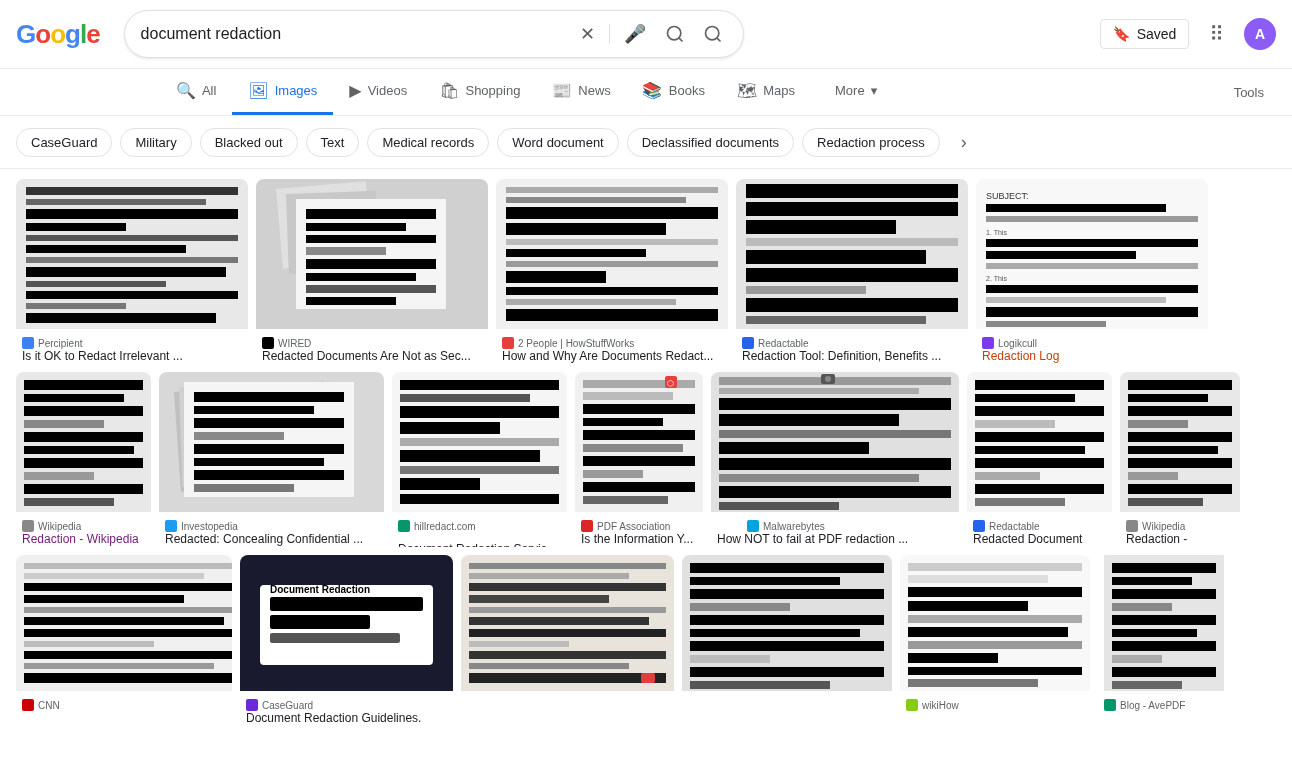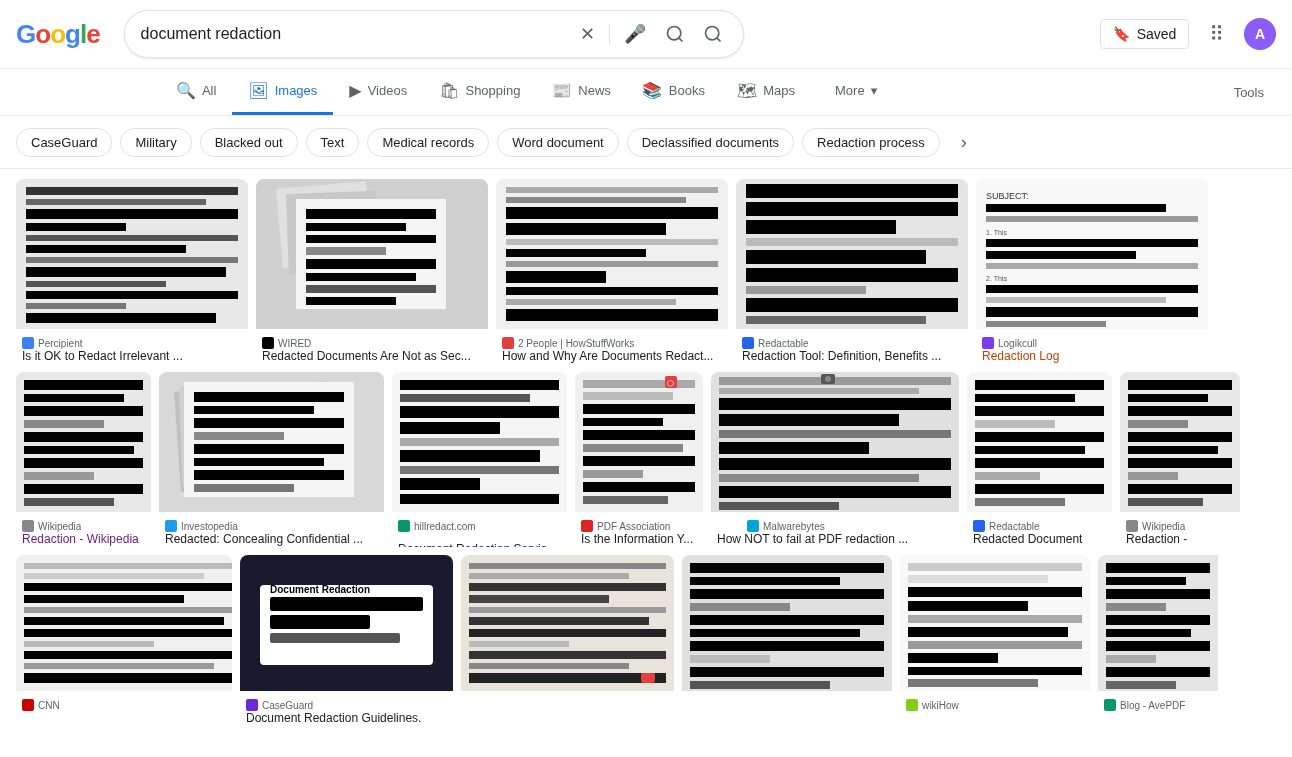--- a/index.html
+++ b/index.html
@@ -722,21 +722,21 @@
       </svg>
       <div style="background:#fff;padding:4px 6px;">
         <div style="font-size:10px;color:#5f6368;display:flex;align-items:center;gap:4px;">
           <div style="width:12px;height:12px;background:#84CC16;border-radius:2px;flex-shrink:0;"></div>
           <span>wikiHow</span>
         </div>
         <div style="font-size:12px;color:#202124;"></div>
       </div>
     </div>
 
-    <div class="image-card svg-card" style="width:132px;height:170px;">
+    <div class="image-card svg-card" style="width:132px;height:170px;text-align:center;">
       <svg width="120" height="136" viewBox="0 0 120 136" xmlns="http://www.w3.org/2000/svg">
         <rect width="120" height="136" fill="#e5e5e5"></rect>
         <rect x="8" y="8" width="104" height="10" fill="#000"></rect>
         <rect x="8" y="22" width="80" height="8" fill="#000"></rect>
         <rect x="8" y="34" width="104" height="10" fill="#000"></rect>
         <rect x="8" y="48" width="60" height="8" fill="#888"></rect>
         <rect x="8" y="60" width="104" height="10" fill="#000"></rect>
         <rect x="8" y="74" width="85" height="8" fill="#000"></rect>
         <rect x="8" y="86" width="104" height="10" fill="#000"></rect>
         <rect x="8" y="100" width="50" height="8" fill="#aaa"></rect>

